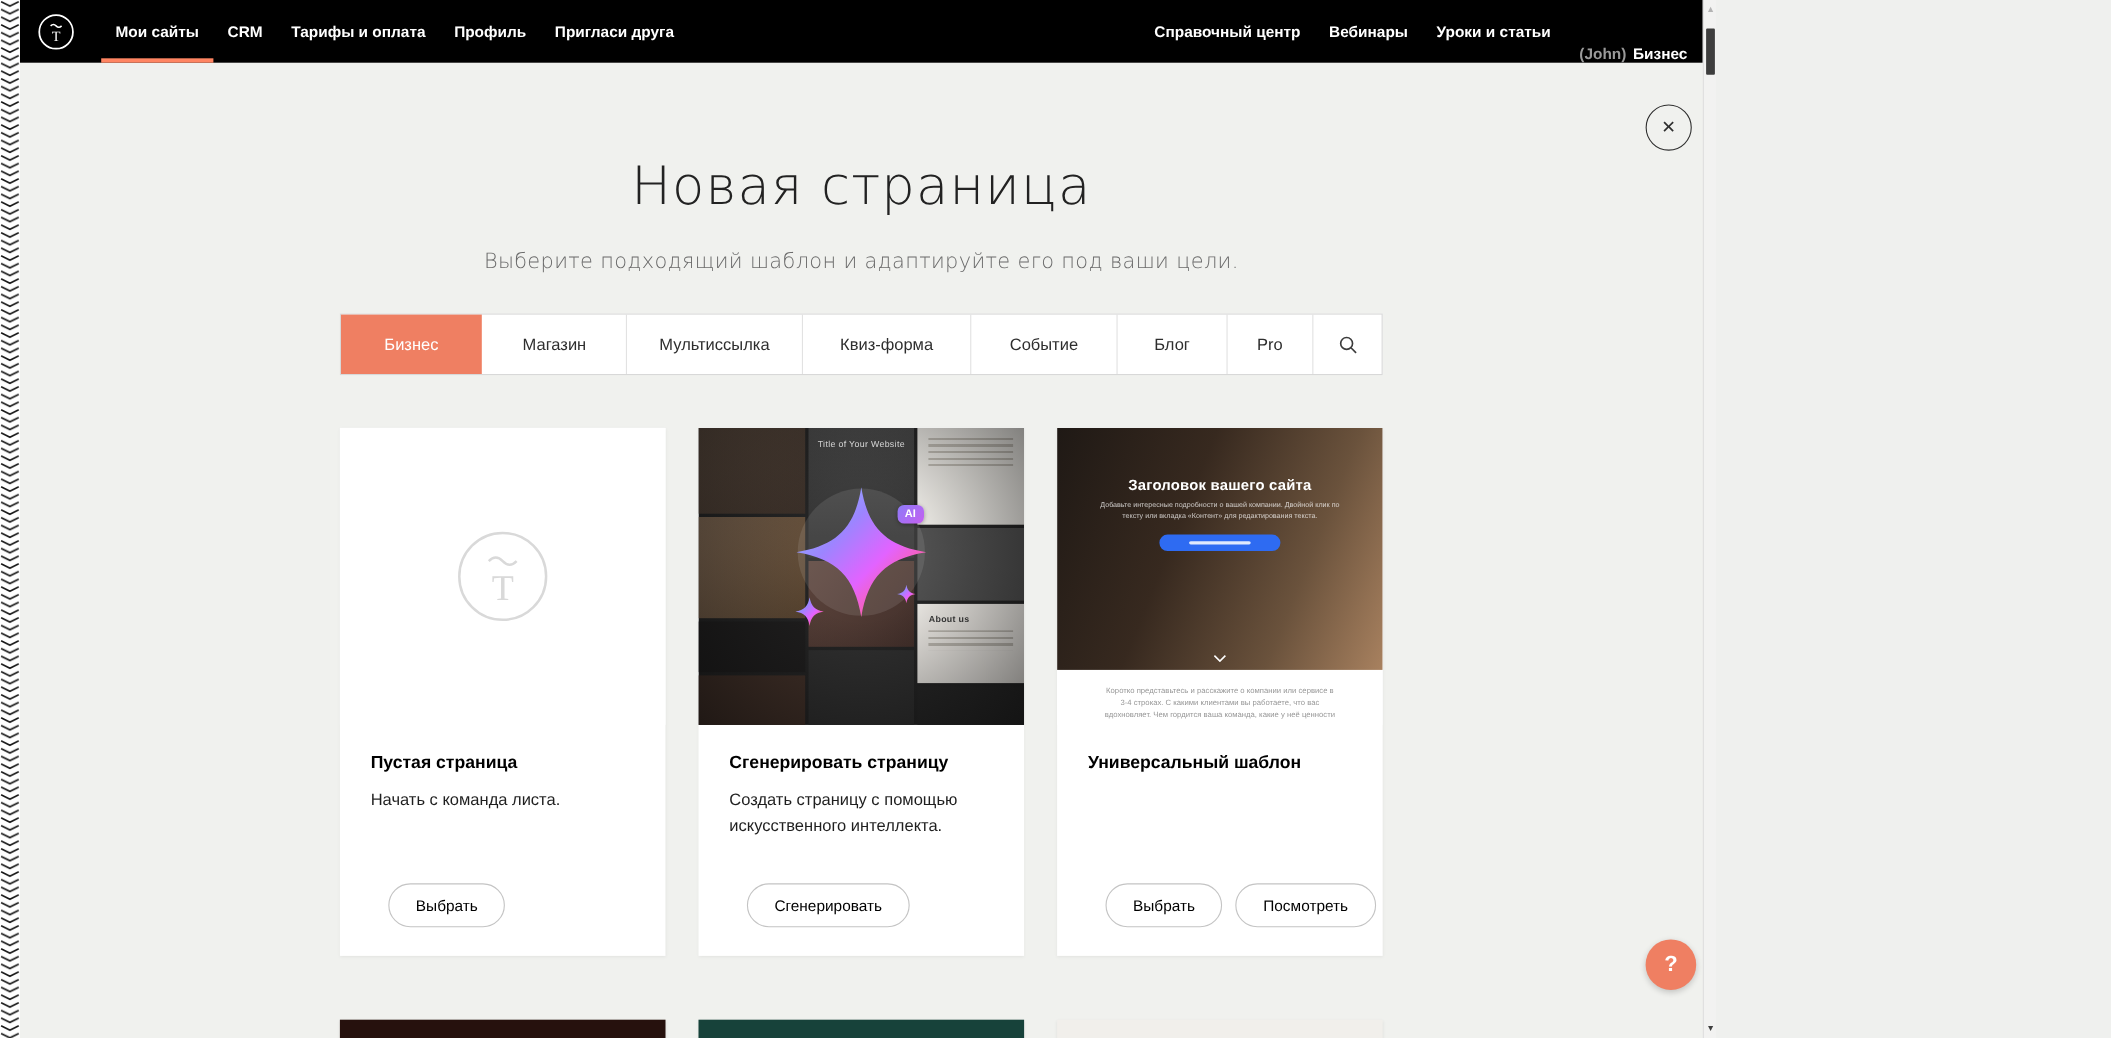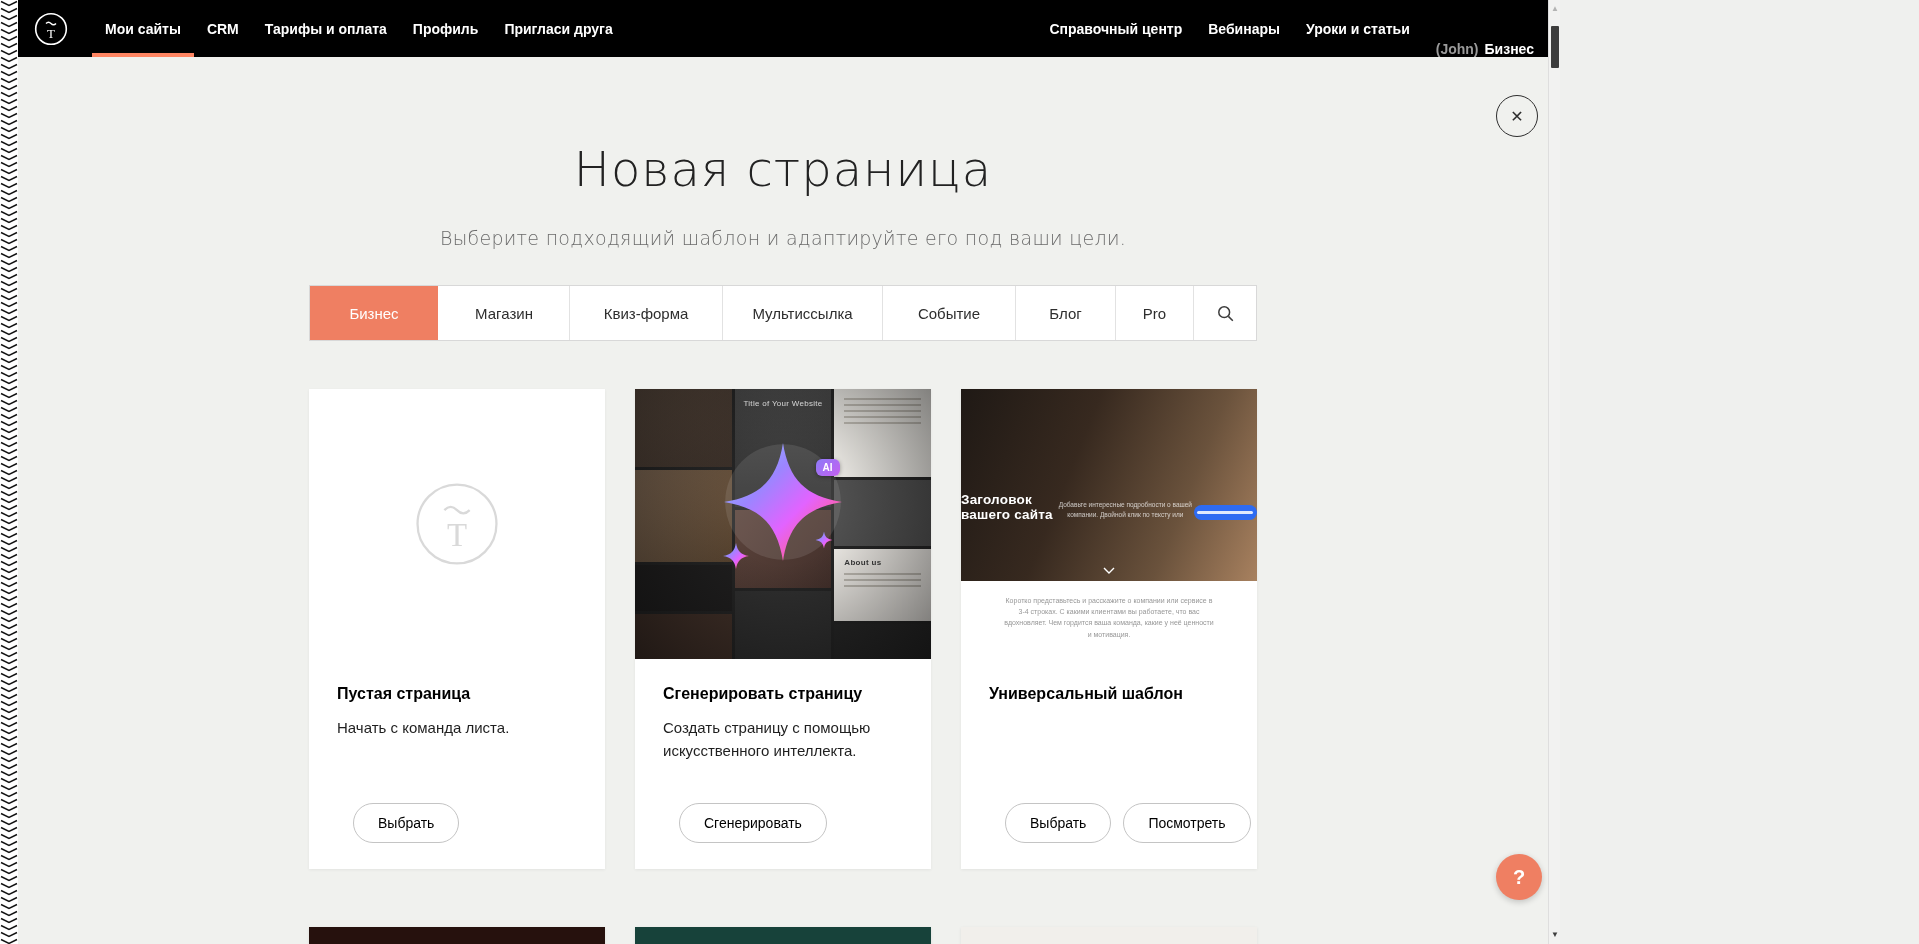--- a/index.html
+++ b/index.html
@@ -113,23 +113,23 @@
   .spark { position:absolute; transform:translate(-50%,-50%); }
   .ai-badge {
     position:absolute; left:61%; top:26%; padding:3px 7px; border-radius:6px;
     background:linear-gradient(135deg,#8d7bf8,#c55ff0); color:#fff;
     font-size:10px; font-weight:700; box-shadow:0 1px 4px rgba(0,0,0,.35);
   }
 
   
   .tpl { position:absolute; inset:0; background:#fff; }
   .tpl-hero {
-    height:192px; position:relative;
+    height:220px; position:relative;
     background:linear-gradient(112deg,#1f1915 0%,#37291f 38%,#6a523c 72%,#a8815f 100%);
-    display:flex; flex-direction:row; align-items:center; padding-top:44px;
+    display:flex; flex-direction:column; align-items:center; padding-top:44px;
   }
   .tpl-heading { color:#fff; font-size:13.5px; font-weight:700; letter-spacing:.2px; }
   .tpl-herotext {
     width:80%; margin-top:7px; font-size:6.5px; line-height:1.55;
     color:rgba(255,255,255,.72); text-align:center; max-height:22px; overflow:hidden;
   }
   .tpl-btn {
     margin-top:11px; width:110px; height:15px; border-radius:8px; background:#2e6bf2;
     display:flex; align-items:center; justify-content:center;
   }
@@ -238,25 +238,25 @@
     <h1 class="page-title">Новая страница</h1>
     <p class="page-subtitle">Выберите подходящий шаблон и адаптируйте его под ваши цели.</p>
 
     <div class="tabs">
       <div class="tab t1 active">
         <span>Бизнес</span>
       </div>
       <div class="tab t2">
         <span>Магазин</span>
       </div>
+      <div class="tab t3">
+        <span>Мультиссылка</span>
+      </div>
       <div class="tab t4">
         <span>Квиз-форма</span>
-      </div>
-      <div class="tab t3">
-        <span>Мультиссылка</span>
       </div>
       <div class="tab t5">
         <span>Событие</span>
       </div>
       <div class="tab t6">
         <span>Блог</span>
       </div>
       <div class="tab t7">
         <span>Pro</span>
       </div>

